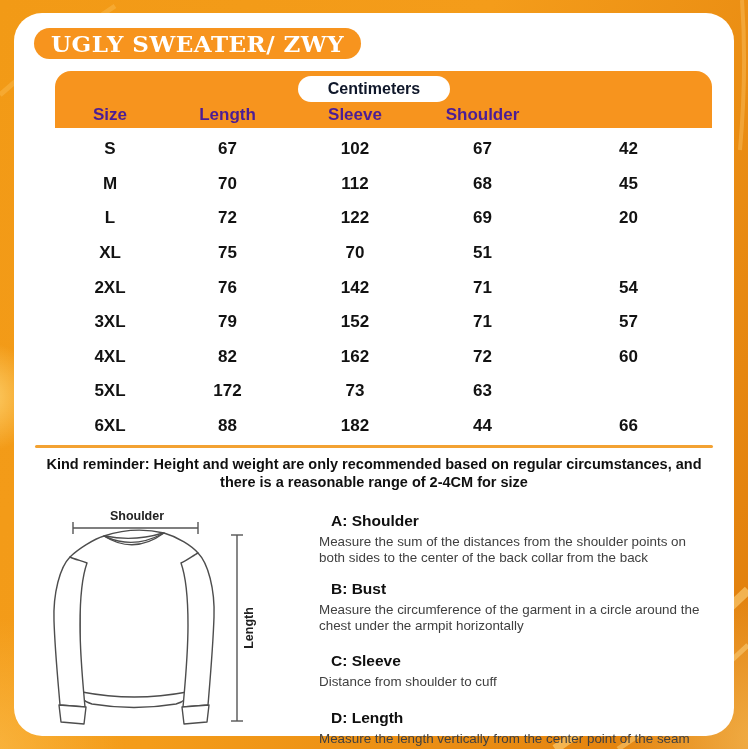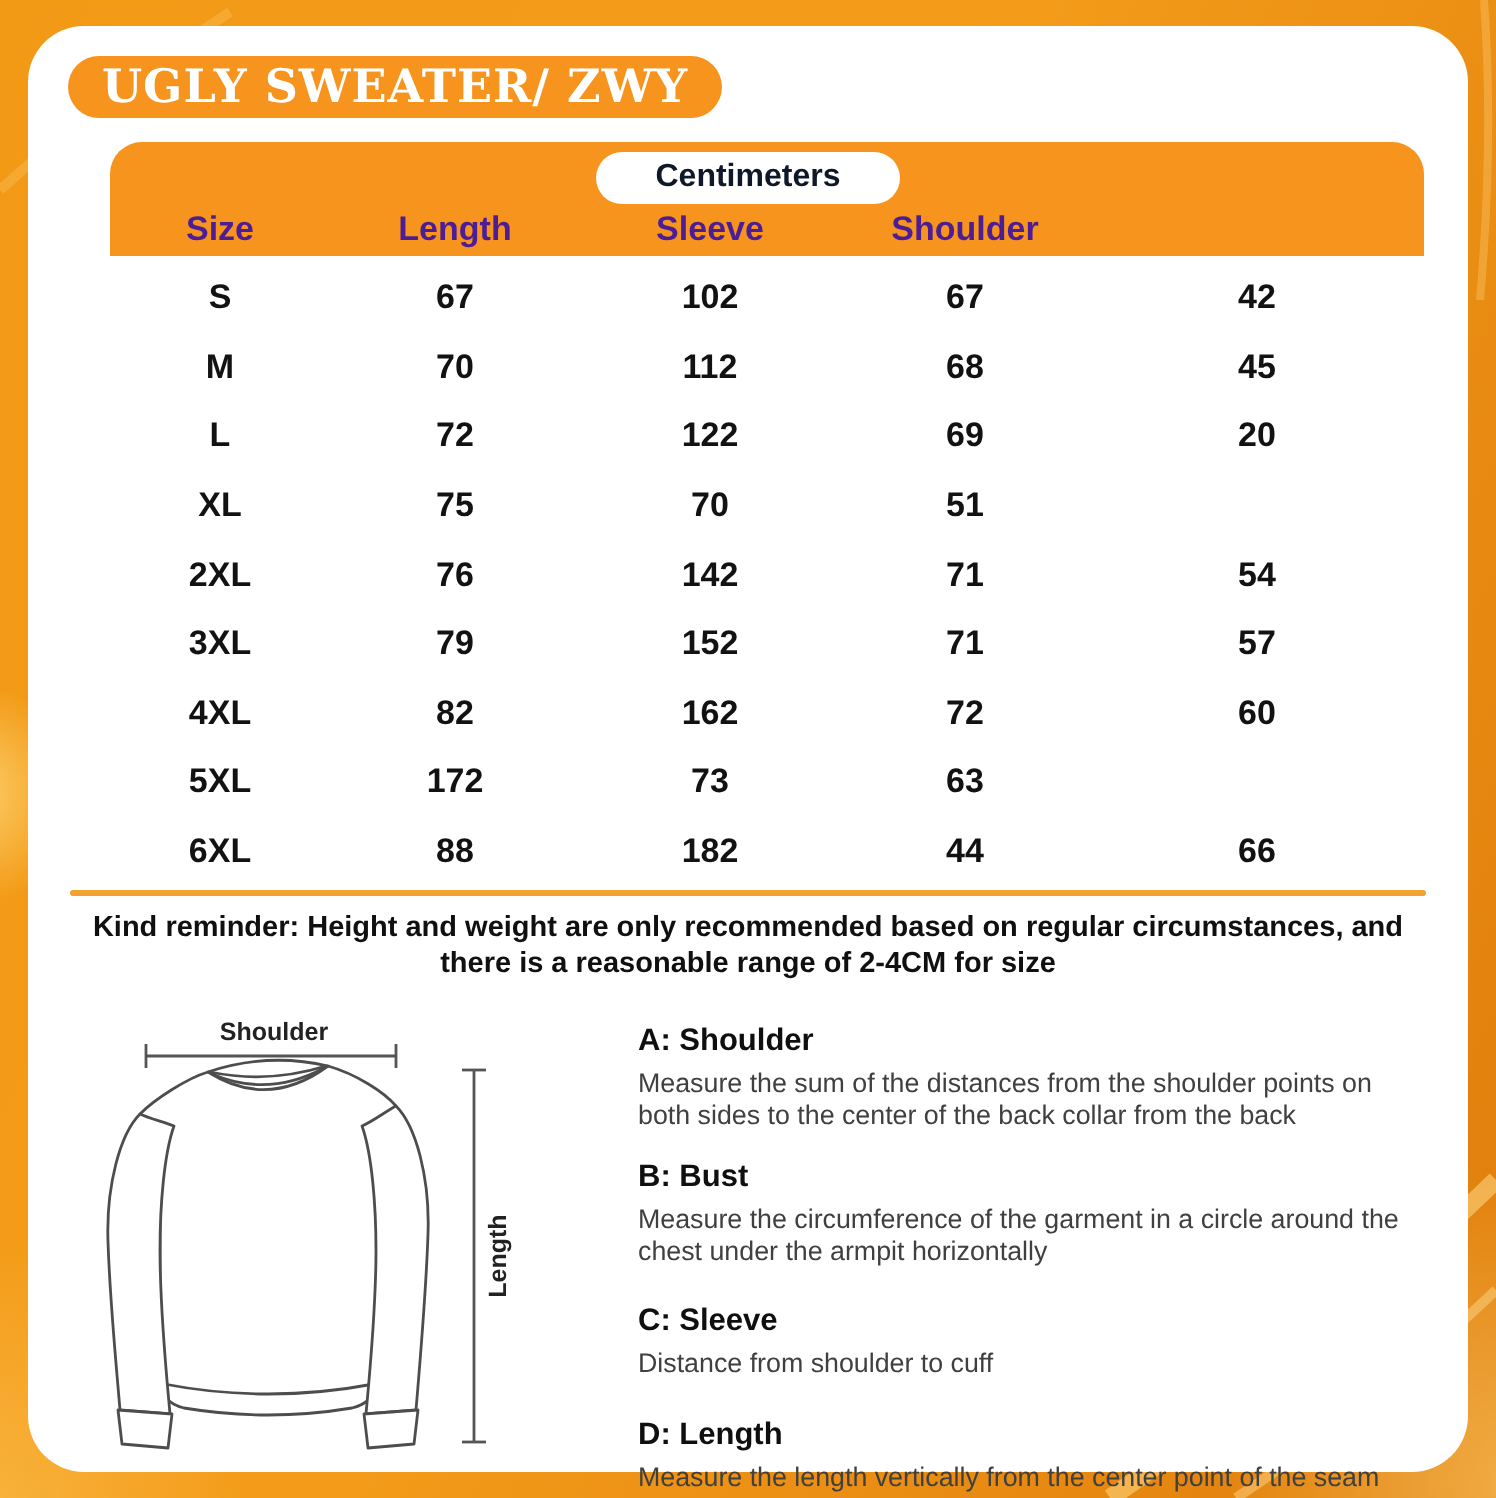--- a/index.html
+++ b/index.html
@@ -51,21 +51,21 @@
     position:absolute;left:21px;top:432px;width:678px;height:3px;
     background:#f3a232;border-radius:2px;
   }
   .reminder{
     position:absolute;left:15px;top:443px;width:690px;
     text-align:center;font-weight:700;font-size:14.5px;line-height:1.22;color:#101010;
   }
   .diagram{position:absolute;left:26px;top:492px;width:230px;height:232px;}
   .guide{position:absolute;left:301px;top:499px;width:402px;color:#1b1b1b;}
   .guide-sec{margin-bottom:13px;}
-  .guide-sec h3{margin:0 0 2px 4px;font-size:15.5px;font-weight:700;color:#0f0f0f;}
+  .guide-sec h3{margin:0 0 2px 16px;font-size:15.5px;font-weight:700;color:#0f0f0f;}
   .guide-sec p{margin:4px;font-size:13.4px;line-height:1.22;color:#404040;}
   .guide-sec.gap{margin-top:18px;}
 </style>
 </head>
 <body>
 
 <div class="bg">
   <svg width="748" height="749" viewBox="0 0 748 749">
     <path d="M748,590 Q650,685 555,749" stroke="rgba(255,218,135,.55)" stroke-width="9" fill="none"></path>
     <path d="M748,645 Q685,705 618,749" stroke="rgba(255,222,145,.45)" stroke-width="5" fill="none"></path>

